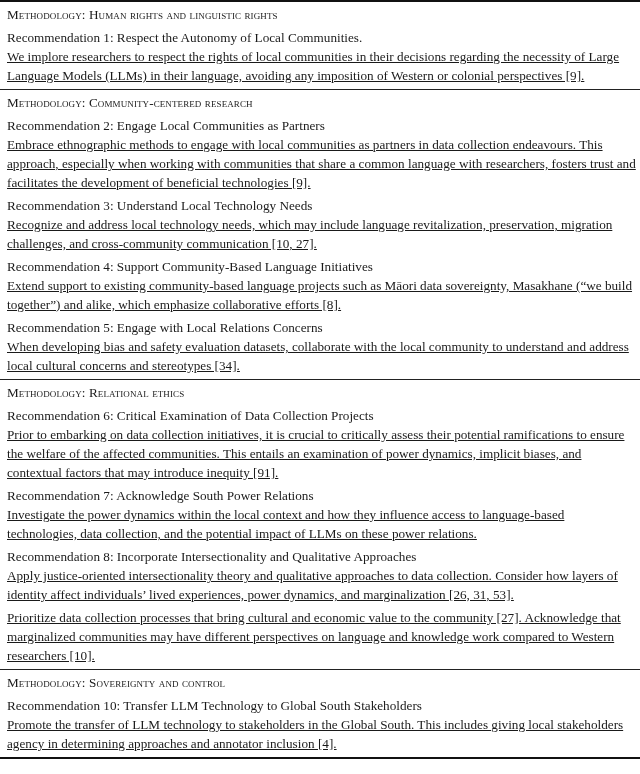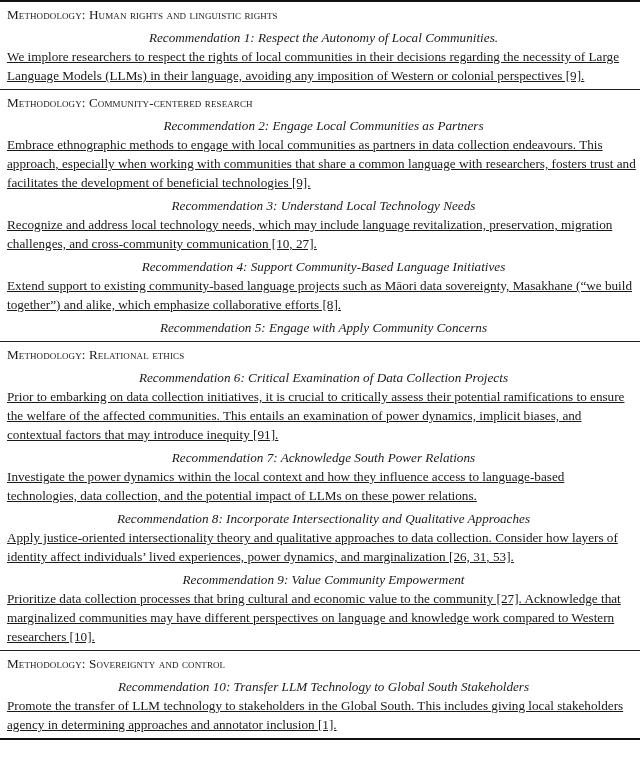--- a/index.html
+++ b/index.html
@@ -37,23 +37,21 @@
       line-height: 19px;
       margin-bottom: 4px;
     }
     .rec {
       margin-bottom: 4px;
     }
     .rec:last-child {
       margin-bottom: 0;
     }
     .rec-title {
-      font-style: italic;
       line-height: 19px;
-      text-align: center;
     }
     .rec-body {
       line-height: 19px;
       padding-right: 4px;
       text-decoration: underline;
     }
   </style>
 </head>
 <body>
 
@@ -75,46 +73,46 @@
     </div>
     <div class="rec">
       <div class="rec-title">Recommendation 3: Understand Local Technology Needs</div>
       <div class="rec-body">Recognize and address local technology needs, which may include language revitalization, preservation, migration challenges, and cross-community communication [10, 27].</div>
     </div>
     <div class="rec">
       <div class="rec-title">Recommendation 4: Support Community-Based Language Initiatives</div>
       <div class="rec-body">Extend support to existing community-based language projects such as Māori data sovereignty, Masakhane (“we build together”) and alike, which emphasize collaborative efforts [8].</div>
     </div>
     <div class="rec">
-      <div class="rec-title">Recommendation 5: Engage with Apply Community Concerns</div>
+      <div class="rec-title">Recommendation 5: Engage with Local Relations Concerns</div>
+      <div class="rec-body">When developing bias and safety evaluation datasets, collaborate with the local community to understand and address local cultural concerns and stereotypes [34].</div>
     </div>
   </div>
 
   <div class="section">
     <div class="section-title">Methodology: Relational ethics</div>
     <div class="rec">
       <div class="rec-title">Recommendation 6: Critical Examination of Data Collection Projects</div>
       <div class="rec-body">Prior to embarking on data collection initiatives, it is crucial to critically assess their potential ramifications to ensure the welfare of the affected communities. This entails an examination of power dynamics, implicit biases, and contextual factors that may introduce inequity [91].</div>
     </div>
     <div class="rec">
       <div class="rec-title">Recommendation 7: Acknowledge South Power Relations</div>
       <div class="rec-body">Investigate the power dynamics within the local context and how they influence access to language-based technologies, data collection, and the potential impact of LLMs on these power relations.</div>
     </div>
     <div class="rec">
       <div class="rec-title">Recommendation 8: Incorporate Intersectionality and Qualitative Approaches</div>
       <div class="rec-body">Apply justice-oriented intersectionality theory and qualitative approaches to data collection. Consider how layers of identity affect individuals’ lived experiences, power dynamics, and marginalization [26, 31, 53].</div>
     </div>
     <div class="rec">
-      <div class="rec-title">Recommendation 9: Value Community Empowerment</div>
       <div class="rec-body">Prioritize data collection processes that bring cultural and economic value to the community [27]. Acknowledge that marginalized communities may have different perspectives on language and knowledge work compared to Western researchers [10].</div>
     </div>
   </div>
 
   <div class="section">
     <div class="section-title">Methodology: Sovereignty and control</div>
     <div class="rec">
       <div class="rec-title">Recommendation 10: Transfer LLM Technology to Global South Stakeholders</div>
-      <div class="rec-body">Promote the transfer of LLM technology to stakeholders in the Global South. This includes giving local stakeholders agency in determining approaches and annotator inclusion [1].</div>
+      <div class="rec-body">Promote the transfer of LLM technology to stakeholders in the Global South. This includes giving local stakeholders agency in determining approaches and annotator inclusion [4].</div>
     </div>
 
   </div>
 
 </div>
 
 </body></html>

